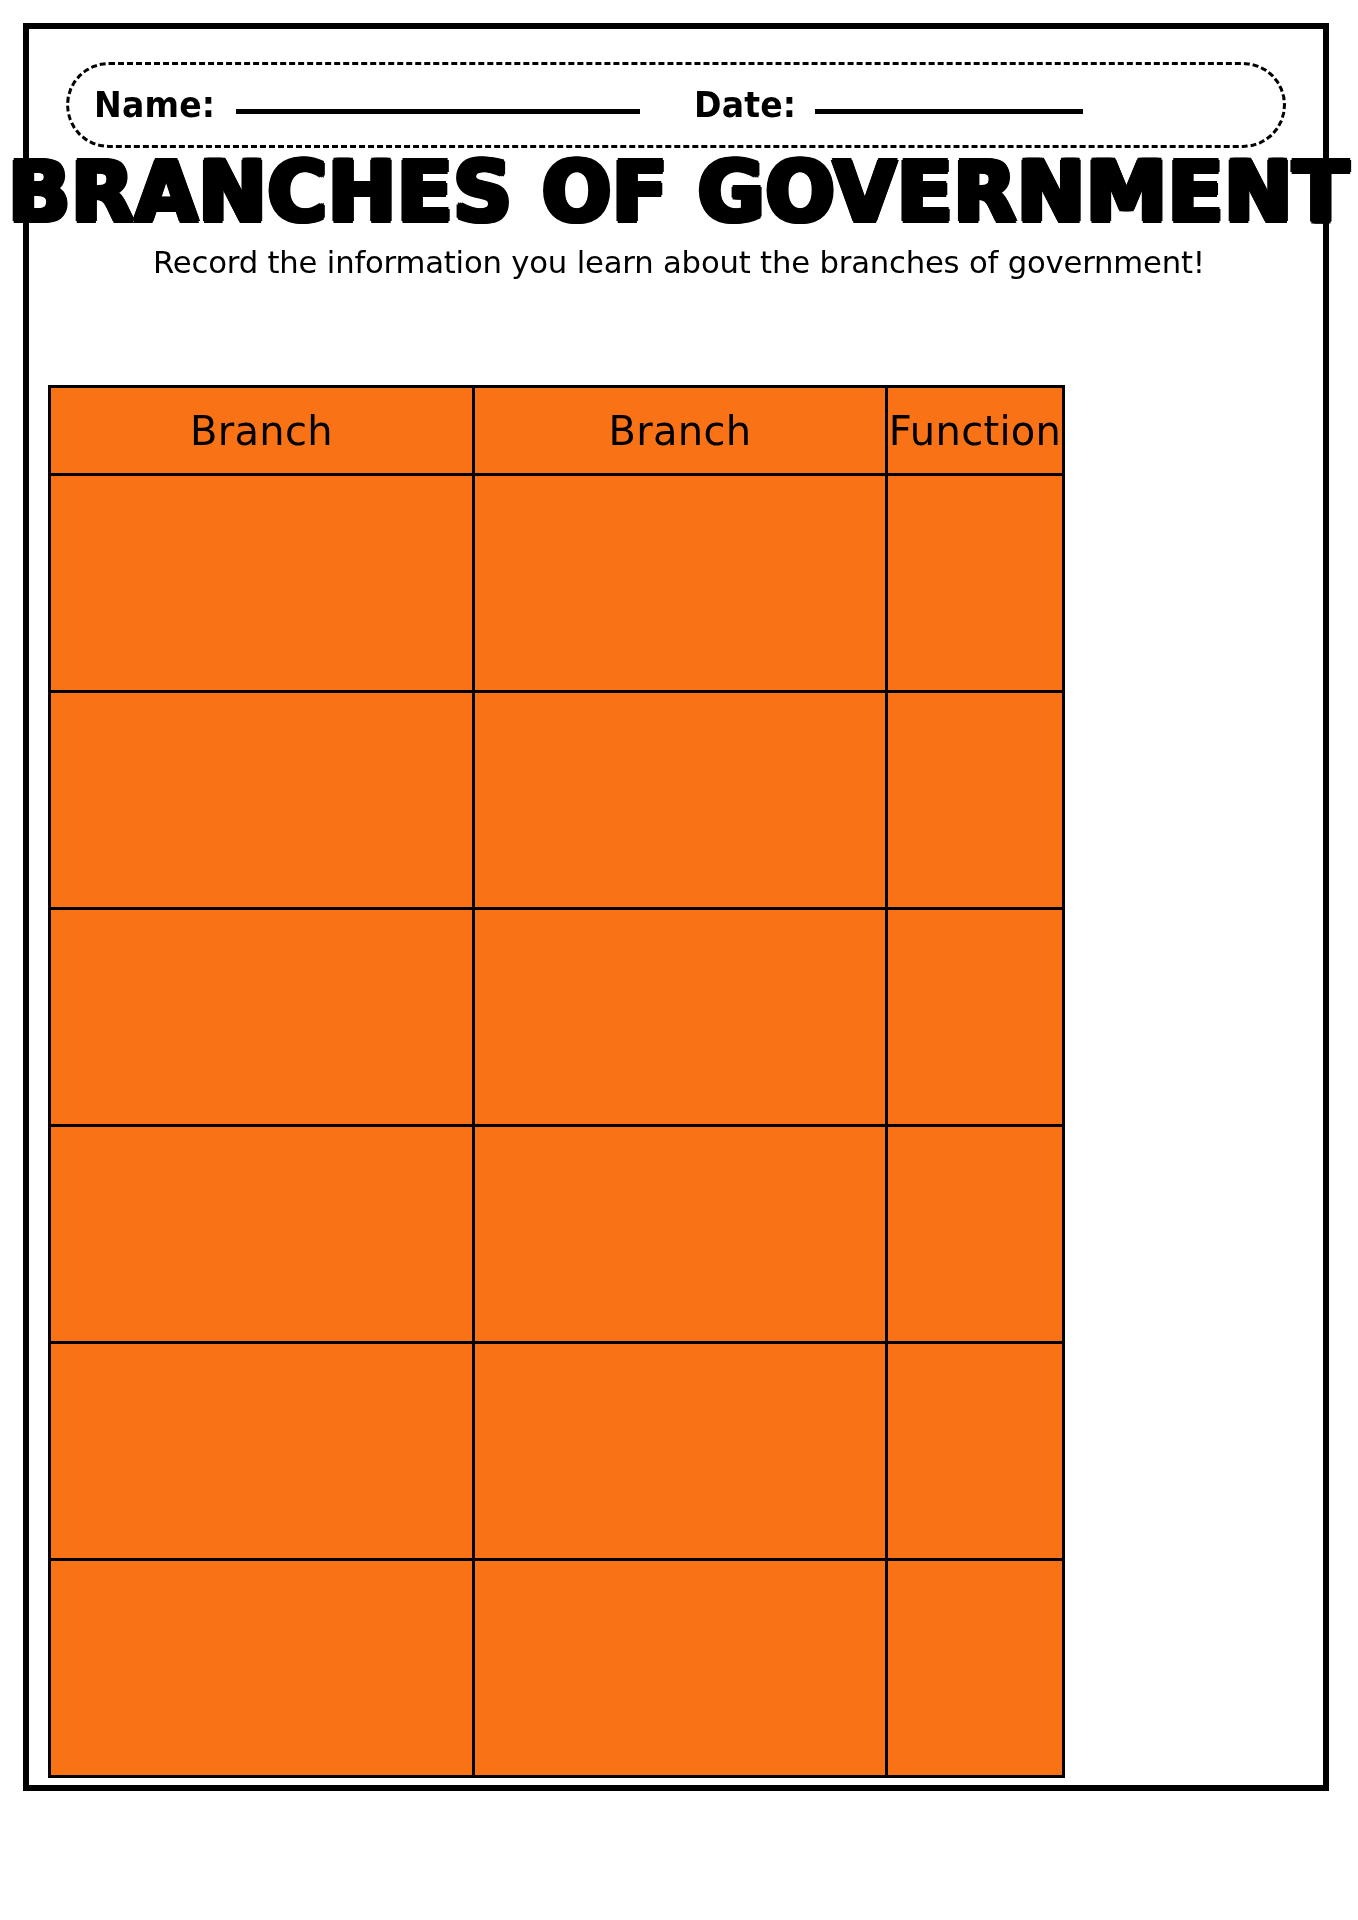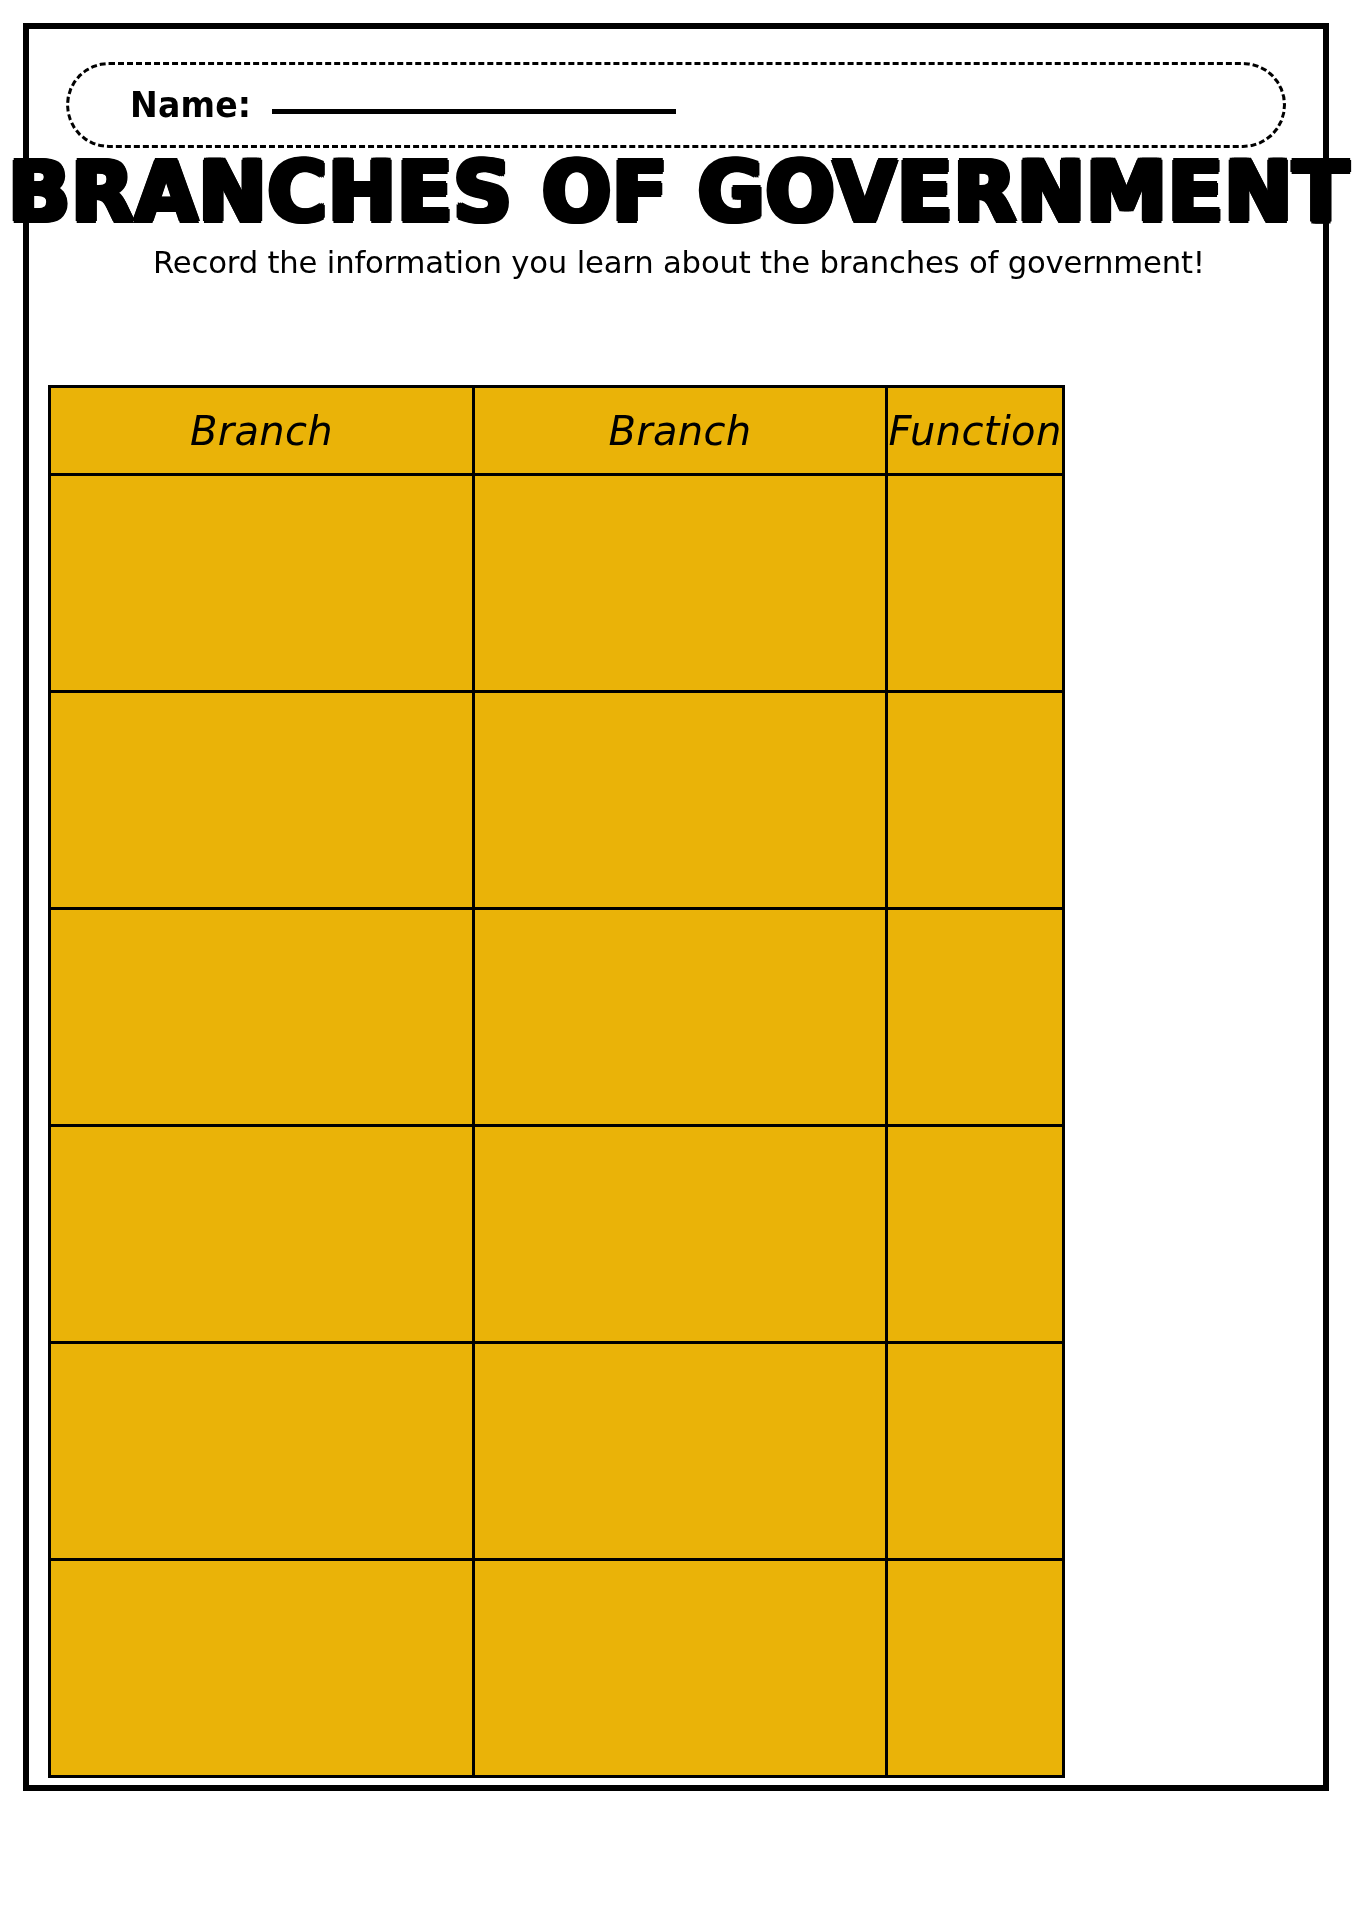--- a/index.html
+++ b/index.html
@@ -56,21 +56,20 @@
     align-items: center;
     box-sizing: border-box;
     padding-left: 28px;
     padding-right: 26px;
   }
 
   .field {
     display: flex;
     align-items: baseline;
     white-space: nowrap;
-    margin-left: 36px;
   }
 
   .field-label {
     font-family: "DejaVu Sans", sans-serif;
     font-size: 36px;
     font-weight: 700;
     color: #000000;
     letter-spacing: 0.2px;
     line-height: 1;
     transform: scaleX(0.92);
@@ -141,22 +140,21 @@
     border-collapse: collapse;
     table-layout: fixed;
     background: #ffffff;
   }
 
   .record-table th,
   .record-table td {
     border: 3px solid #000000;
     padding: 0;
     margin: 13px;
-    background: #eab308;
-    font-style: italic;
+    background: #f97316;
   }
 
   .record-table col.col-branch   { width: 424px; }
   .record-table col.col-members  { width: 413px; }
   .record-table col.col-function { width: 177px; }
 
   .record-table thead th {
     height: 85px;
     text-align: center;
     vertical-align: middle;
@@ -186,20 +184,24 @@
   <div class="page-border"></div>
 
   <div class="namedate-pill"></div>
 
   <div class="namedate-row">
     <div class="field field-name">
       <span class="field-label">Name:</span>
       <span class="field-rule"></span>
     </div>
     <div class="field-gap"></div>
+    <div class="field field-date">
+      <span class="field-label">Date:</span>
+      <span class="field-rule"></span>
+    </div>
   </div>
 
   <div class="title">BRANCHES OF GOVERNMENT</div>
 
   <div class="subtitle">Record the information you learn about the branches of government!</div>
 
   <table class="record-table">
     <colgroup>
       <col class="col-branch">
       <col class="col-members">

